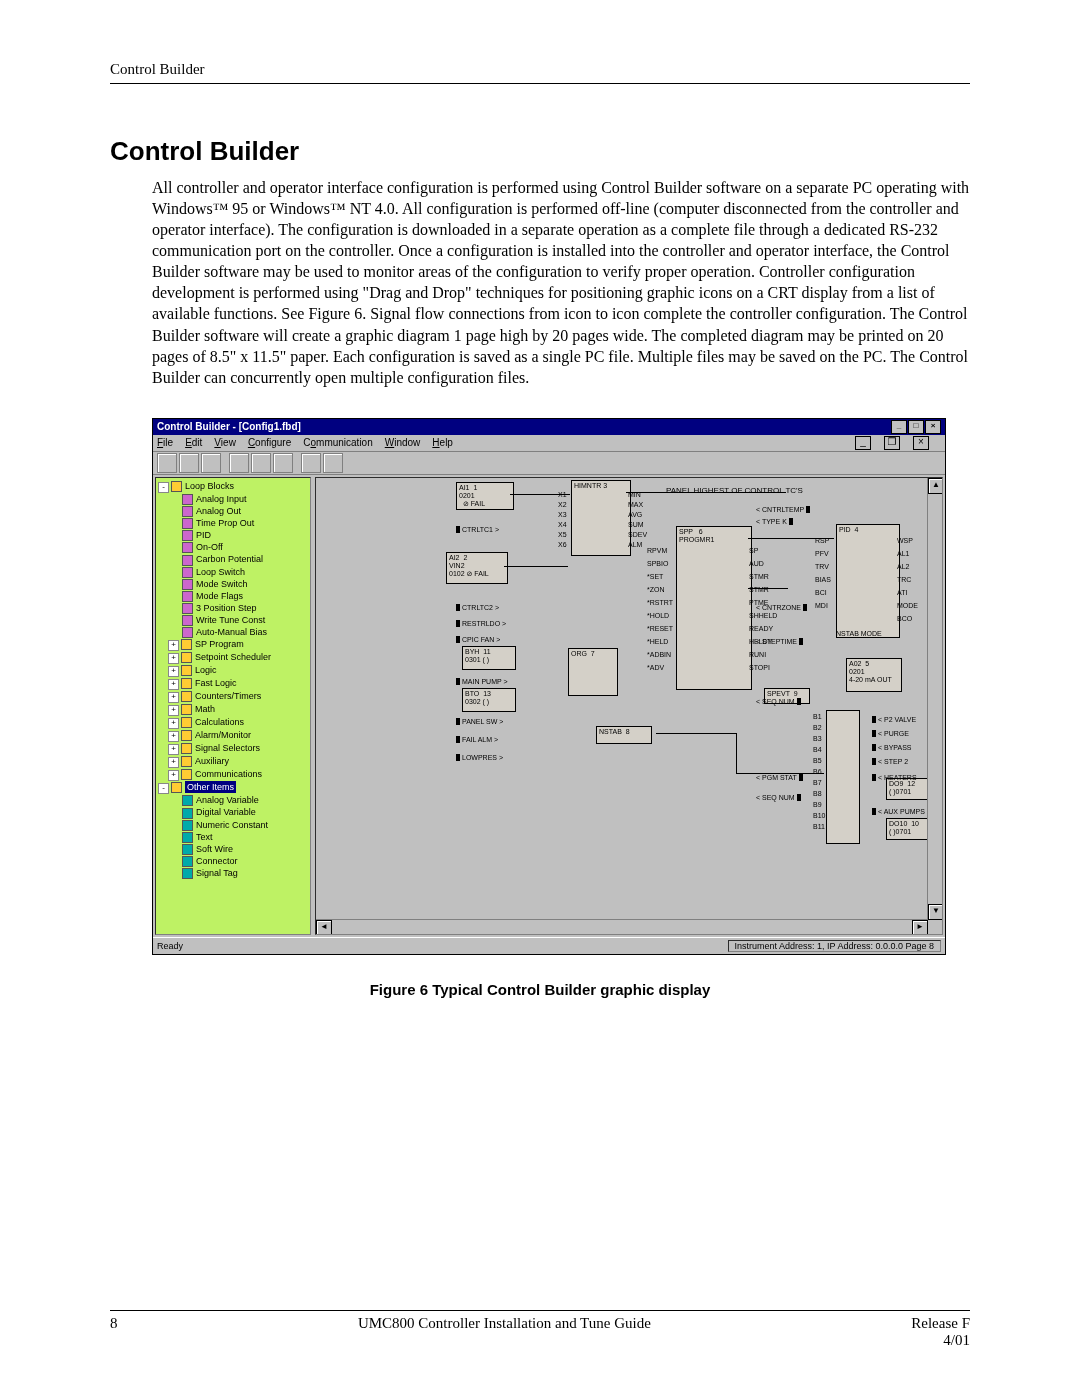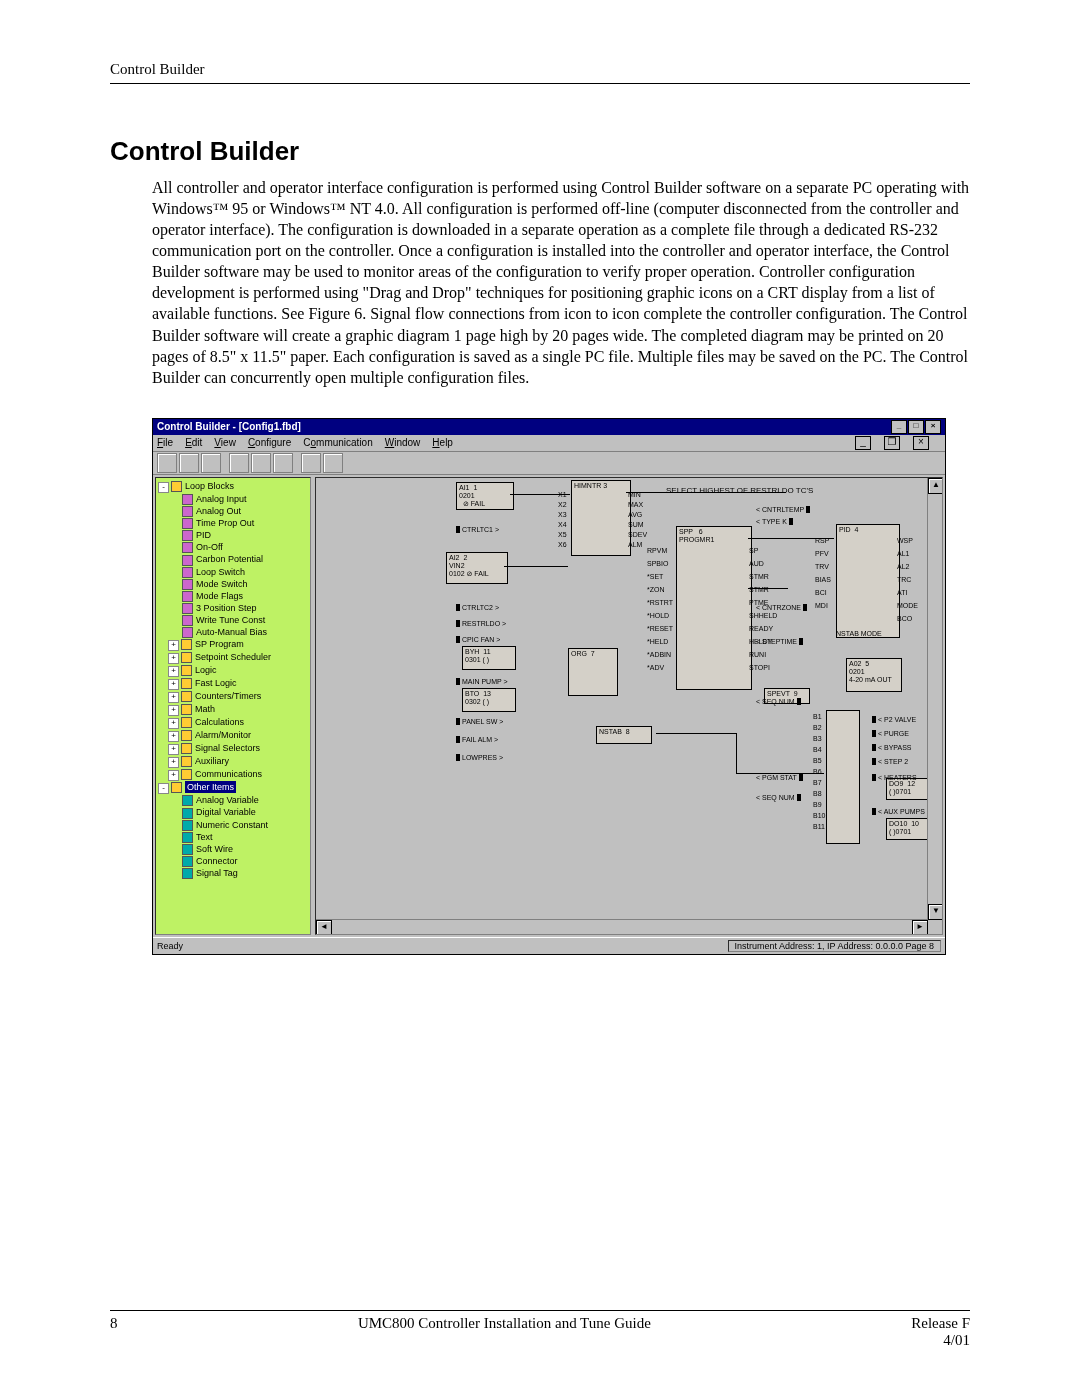--- a/index.html
+++ b/index.html
@@ -272,21 +272,21 @@
             <div class="ind2"><span class="ico t"></span>Digital Variable</div>
             <div class="ind2"><span class="ico t"></span>Numeric Constant</div>
             <div class="ind2"><span class="ico t"></span>Text</div>
             <div class="ind2"><span class="ico t"></span>Soft Wire</div>
             <div class="ind2"><span class="ico t"></span>Connector</div>
             <div class="ind2"><span class="ico t"></span>Signal Tag</div>
           </div>
       </div>
 
       <div class="canvas">
-        <div class="lbl" style="left:350px;top:8px;font-size:8px;">SELECT HIGHEST OF RESTRLDO TC'S</div>
+        <div class="lbl" style="left:350px;top:8px;font-size:8px;">PANEL HIGHEST OF CONTROL TC'S</div>
 
         <div class="blk" style="left:140px;top:4px;width:52px;height:24px;">AI1&nbsp;&nbsp;1<br>0201<br>&nbsp;&nbsp;⊘ FAIL</div>
 
         <div class="blk" style="left:255px;top:2px;width:54px;height:72px;" id="hiblk">HIMNTR&nbsp;3<div class="lbl" style="left: -14px; top: 10px;">X1</div><div class="lbl" style="left: -14px; top: 20px;">X2</div><div class="lbl" style="left: -14px; top: 30px;">X3</div><div class="lbl" style="left: -14px; top: 40px;">X4</div><div class="lbl" style="left: -14px; top: 50px;">X5</div><div class="lbl" style="left: -14px; top: 60px;">X6</div><div class="lbl" style="left: 56px; top: 10px;">MIN</div><div class="lbl" style="left: 56px; top: 20px;">MAX</div><div class="lbl" style="left: 56px; top: 30px;">AVG</div><div class="lbl" style="left: 56px; top: 40px;">SUM</div><div class="lbl" style="left: 56px; top: 50px;">SDEV</div><div class="lbl" style="left: 56px; top: 60px;">ALM</div></div>
 
         <div class="blk" style="left:130px;top:74px;width:56px;height:28px;">AI2&nbsp;&nbsp;2<br>VIN2<br>0102 ⊘ FAIL</div>
 
         <div class="blk" style="left:360px;top:48px;width:70px;height:160px;" id="sppblk">SPP&nbsp;&nbsp;&nbsp;6<br>PROGMR1<div class="lbl" style="left: -30px; top: 20px;">RPVM</div><div class="lbl" style="left: -30px; top: 33px;">SPBIO</div><div class="lbl" style="left: -30px; top: 46px;">*SET</div><div class="lbl" style="left: -30px; top: 59px;">*ZON</div><div class="lbl" style="left: -30px; top: 72px;">*RSTRT</div><div class="lbl" style="left: -30px; top: 85px;">*HOLD</div><div class="lbl" style="left: -30px; top: 98px;">*RESET</div><div class="lbl" style="left: -30px; top: 111px;">*HELD</div><div class="lbl" style="left: -30px; top: 124px;">*ADBIN</div><div class="lbl" style="left: -30px; top: 137px;">*ADV</div><div class="lbl" style="left: 72px; top: 20px;">SP</div><div class="lbl" style="left: 72px; top: 33px;">AUD</div><div class="lbl" style="left: 72px; top: 46px;">STMR</div><div class="lbl" style="left: 72px; top: 59px;">STMR</div><div class="lbl" style="left: 72px; top: 72px;">PTME</div><div class="lbl" style="left: 72px; top: 85px;">SHHELD</div><div class="lbl" style="left: 72px; top: 98px;">READY</div><div class="lbl" style="left: 72px; top: 111px;">HELDY</div><div class="lbl" style="left: 72px; top: 124px;">RUNI</div><div class="lbl" style="left: 72px; top: 137px;">STOPI</div></div>
 
         <div class="blk" style="left:520px;top:46px;width:58px;height:110px;" id="pidblk">PID&nbsp;&nbsp;4<div class="lbl" style="left: -22px; top: 12px;">RSP</div><div class="lbl" style="left: -22px; top: 25px;">PFV</div><div class="lbl" style="left: -22px; top: 38px;">TRV</div><div class="lbl" style="left: -22px; top: 51px;">BIAS</div><div class="lbl" style="left: -22px; top: 64px;">BCI</div><div class="lbl" style="left: -22px; top: 77px;">MDI</div><div class="lbl" style="left: 60px; top: 12px;">WSP</div><div class="lbl" style="left: 60px; top: 25px;">AL1</div><div class="lbl" style="left: 60px; top: 38px;">AL2</div><div class="lbl" style="left: 60px; top: 51px;">TRC</div><div class="lbl" style="left: 60px; top: 64px;">ATI</div><div class="lbl" style="left: 60px; top: 77px;">MODE</div><div class="lbl" style="left: 60px; top: 90px;">BCO</div></div>
@@ -370,20 +370,21 @@
       </div>
     </div>
 
     <div class="statusbar">
       <span>Ready</span>
       <span class="sfill"></span>
       <span class="panel">Instrument Address: 1, IP Address: 0.0.0.0  Page 8</span>
     </div>
   </div>
 
+  <div class="caption">Figure 6  Typical Control Builder graphic display</div>
 </div>
 
 <div class="footer">
   <div>8</div>
   <div class="fc">UMC800 Controller Installation and Tune Guide</div>
   <div class="fr">
     <div>Release F</div>
     <div>4/01</div>
   </div>
 </div>

